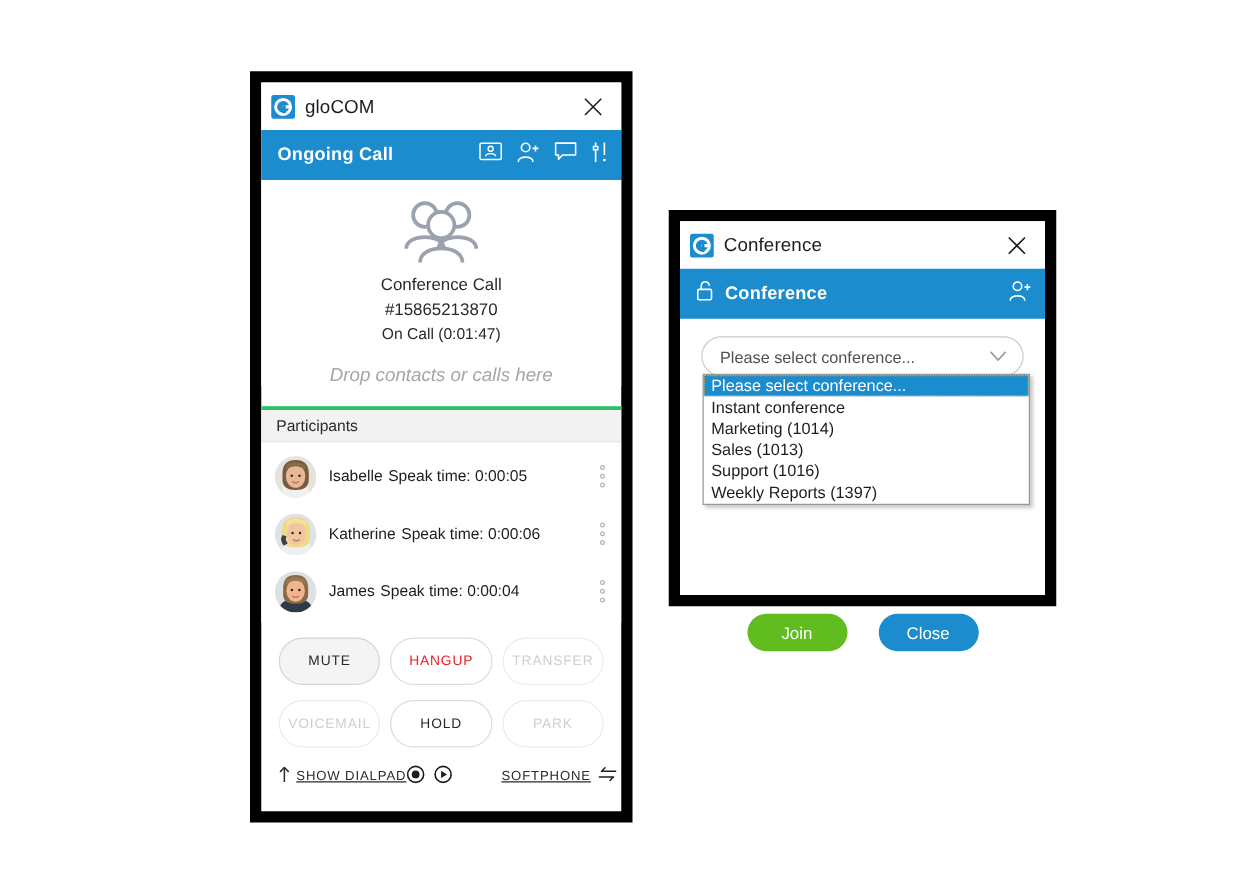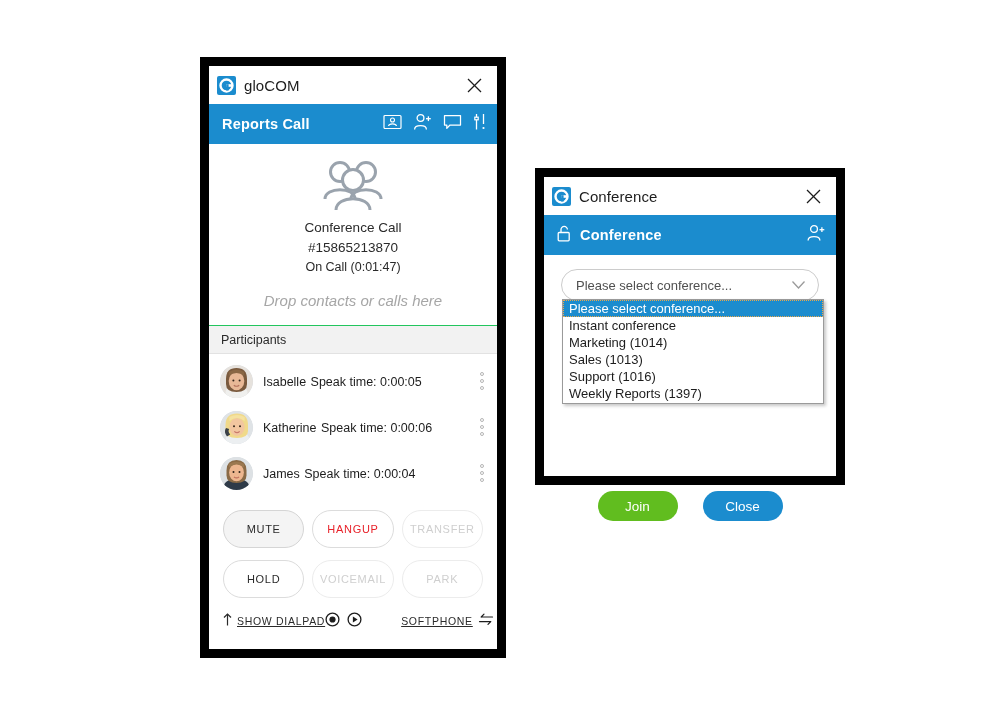--- a/index.html
+++ b/index.html
@@ -83,21 +83,21 @@
     font-size: 15px;
     font-style: italic;
     color: #a6a6a6;
     margin-top: 18px;
     margin-bottom: 16px;
   }
 
   
   .sec-header {
     background: #f2f2f2;
-    border-top: 1px solid #22c55e;
+    border-top: 3px solid #22c55e;
     border-bottom: 1px solid #e2e2e2;
     height: 29px;
     display: flex; align-items: center;
     padding-left: 12px;
     font-size: 12.5px;
     color: #2a2a2a;
   }
   .plist { background: #ffffff; padding: 4px 0 2px 0; }
   .prow {
     display: flex; align-items: center;
@@ -252,21 +252,21 @@
       <span class="title-text">gloCOM</span>
       <span class="close-x">
         <svg width="17" height="17" viewBox="0 0 17 17">
           <line x1="2" y1="2" x2="15" y2="15" stroke="#1d1d1d" stroke-width="1.3"></line>
           <line x1="15" y1="2" x2="2" y2="15" stroke="#1d1d1d" stroke-width="1.3"></line>
         </svg>
       </span>
     </div>
 
     <div class="bluebar">
-      <span class="bluebar-title">Reports Call</span>
+      <span class="bluebar-title">Ongoing Call</span>
       <span class="bluebar-icons">
         <span class="ic">
           <svg width="19" height="17" viewBox="0 0 19 17">
             <rect x="1" y="1.5" width="17" height="13" rx="1" fill="none" stroke="#ffffff" stroke-width="1.2"></rect>
             <circle cx="9.5" cy="6" r="2" fill="none" stroke="#ffffff" stroke-width="1.1"></circle>
             <path d="M5.5 12 C6 9.2 13 9.2 13.5 12" fill="none" stroke="#ffffff" stroke-width="1.1"></path>
           </svg>
         </span>
         <span class="ic">
           <svg width="19" height="18" viewBox="0 0 19 18">
@@ -384,22 +384,22 @@
             <i></i>
           </span>
       </div>
 
     </div>
 
     <div class="ctrls">
       <div class="pill active">MUTE</div>
       <div class="pill danger">HANGUP</div>
       <div class="pill disabled">TRANSFER</div>
+      <div class="pill disabled">VOICEMAIL</div>
       <div class="pill">HOLD</div>
-      <div class="pill disabled">VOICEMAIL</div>
       <div class="pill disabled">PARK</div>
     </div>
 
     <div class="botbar">
       <span class="bot-left">
         <span>
           <svg width="9" height="13" viewBox="0 0 9 13">
             <line x1="4.5" y1="12.5" x2="4.5" y2="1" stroke="#2a2a2a" stroke-width="1.2"></line>
             <path d="M1 4.5 L4.5 1 L8 4.5" fill="none" stroke="#2a2a2a" stroke-width="1.2"></path>
           </svg>

